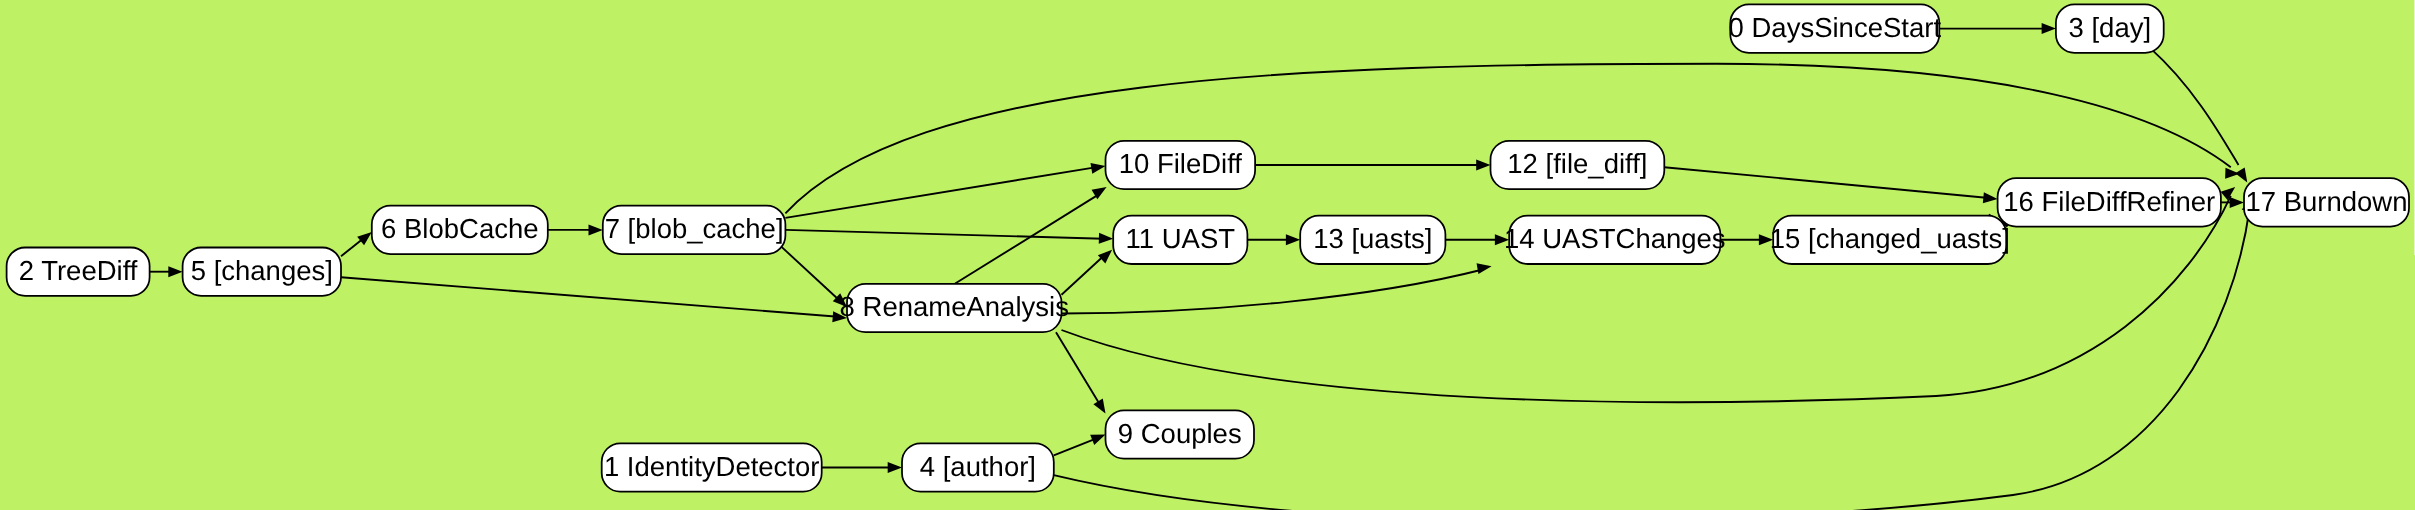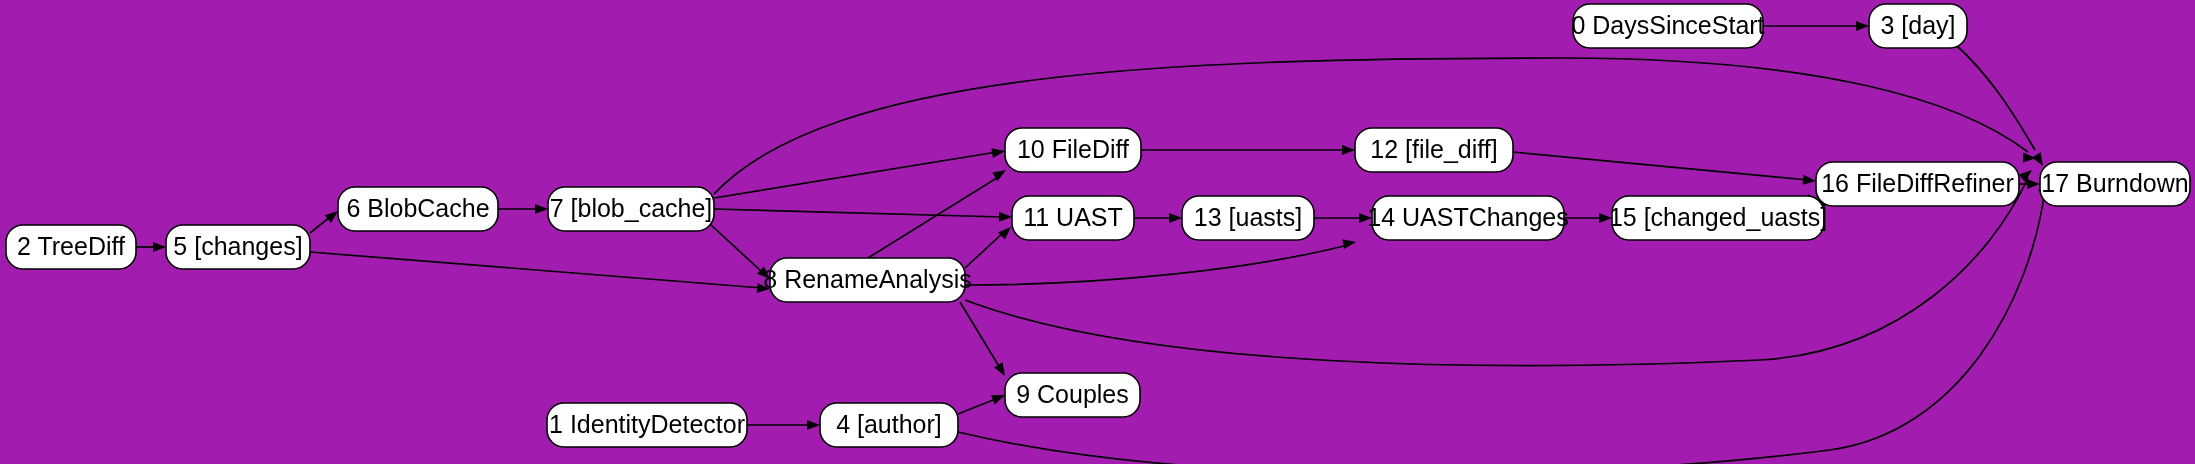--- a/index.html
+++ b/index.html
@@ -7,21 +7,21 @@
     padding: 0;
     background: #ffffff;
   }
   body {
     font-family: "Liberation Sans", sans-serif;
   }
   #graph-canvas {
     position: relative;
     width: 2195px;
     height: 464px;
-    background: #a21caf;
+    background: #bef264;
     overflow: hidden;
   }
   svg#graph-svg {
     position: absolute;
     left: 0;
     top: 0;
     width: 2195px;
     height: 464px;
     display: block;
   }

